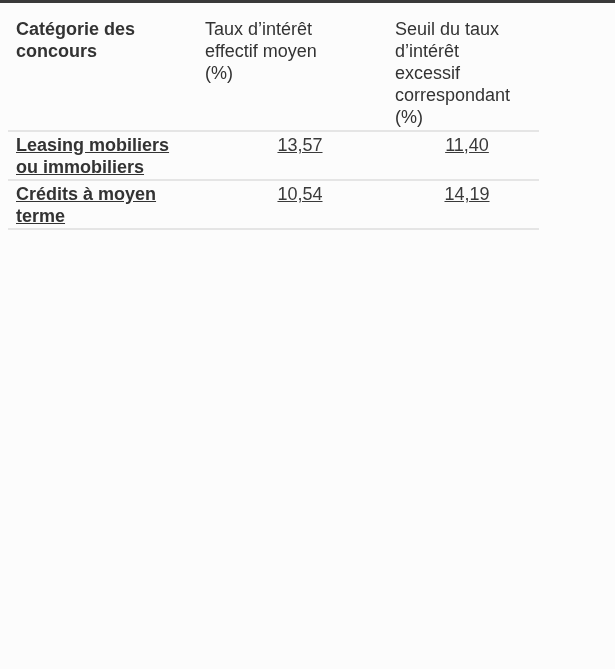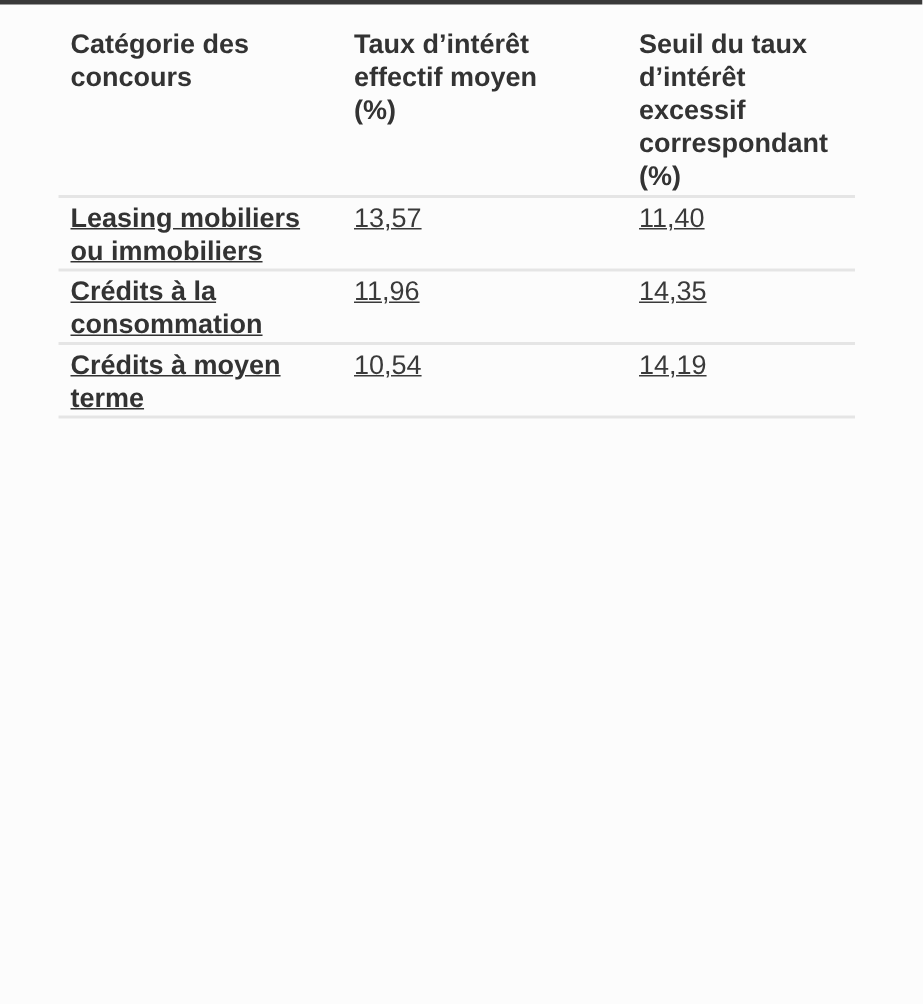--- a/index.html
+++ b/index.html
@@ -14,49 +14,49 @@
     font-family: "Liberation Sans", "DejaVu Sans", sans-serif;
     color: #333333;
     -webkit-font-smoothing: antialiased;
   }
   .top-bar {
     width: 615px;
     height: 3px;
     background: #3a3a3a;
   }
   .rates-table {
-    margin-left: 39px;
+    margin-left: 8px;
     width: 523px;
     border-collapse: collapse;
     table-layout: fixed;
   }
   .rates-table th,
   .rates-table td {
     vertical-align: top;
     text-align: left;
     font-size: 18px;
     line-height: 22px;
     border-bottom: 2px solid #e5e5e5;
     white-space: pre-line;
   }
   .rates-table th {
-    font-weight: 700;
+    font-weight: 400;
     padding: 15px 0 2px 0;
   }
   .rates-table td {
     padding: 2px 0 1px 0;
     text-decoration: underline;
   }
   .col-category       { width: 189px; }
   th.col-category,
   td.col-category     { padding-left: 8px; font-weight: 700; }
   .col-rate           { width: 190px; }
   .col-threshold      { width: 144px; }
   td.col-rate,
-  td.col-threshold    { font-weight: 400; color: #3a3a3a; }
+  td.col-threshold    { font-weight: 400; color: #3a3a3a; text-align: center; }
   tr.row-spacer td    { padding-bottom: 12px; }
 </style>
 </head>
 <body>
 
 <div class="top-bar"></div>
 
 <table class="rates-table">
   <thead>
     <tr>
@@ -73,25 +73,19 @@
     </tr>
   </thead>
   <tbody>
     <tr>
       <td class="col-category">Leasing mobiliers
 ou immobiliers</td>
       <td class="col-rate">13,57</td>
       <td class="col-threshold">11,40</td>
     </tr>
     <tr>
-      <td class="col-category">Crédits à la
-consommation</td>
-      <td class="col-rate">11,96</td>
-      <td class="col-threshold">14,35</td>
-    </tr>
-    <tr>
       <td class="col-category">Crédits à moyen
 terme</td>
       <td class="col-rate">10,54</td>
       <td class="col-threshold">14,19</td>
     </tr>
   </tbody>
 </table>
 
 </body></html>

